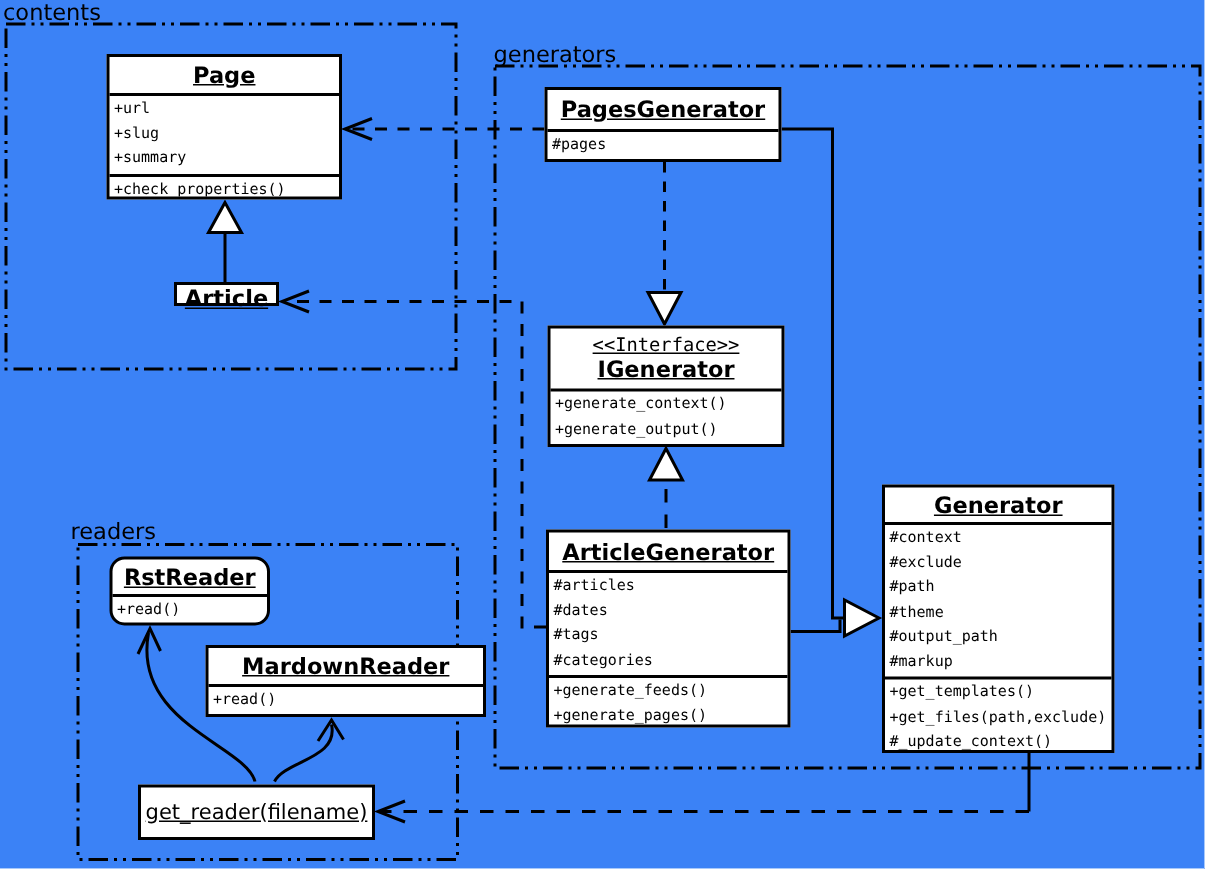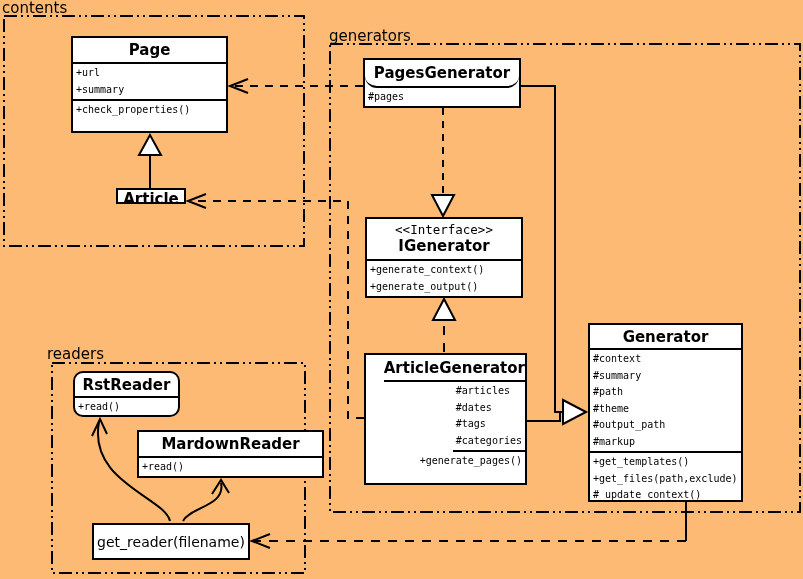--- a/index.html
+++ b/index.html
@@ -1,35 +1,36 @@
 <!DOCTYPE html>
 <html><head>
 <meta charset="utf-8">
 <style>
   html, body { margin:0; padding:0; background:#ffffff; }
   #stage {
-    position:relative; width:803px; height:579px; background:#fdba74;
+    position:relative; width:803px; height:579px; background:#3b82f6;
     font-family:"DejaVu Sans", sans-serif; color:#000;
     overflow:hidden;
   }
   #wires { position:absolute; left:0; top:0; z-index:1; }
   .pkg-label {
     position:absolute; z-index:3; font-size:15px; line-height:16px;
     color:#000; white-space:nowrap;
   }
   .cls {
     position:absolute; z-index:2; box-sizing:border-box;
     border:2px solid #000; background:#ffffff;
     display:flex; flex-direction:column;
   }
   .ttl {
     flex:none; border-bottom:2px solid #000;
     font-weight:bold; font-size:15px;
     display:flex; align-items:center; justify-content:center;
     white-space:nowrap;
+    text-decoration:underline;
   }
   .ttl.only { border-bottom:none; flex:1; }
   .ttl.two { flex-direction:column; justify-content:center; line-height:1.25; }
   .stereo {
     font-family:"DejaVu Sans Mono", monospace;
     font-weight:normal; font-size:12.5px;
   }
   .sec { flex:none; border-bottom:2px solid #000; padding:1px 3px; overflow:hidden; }
   .sec.last { border-bottom:none; flex:1; }
   .mem {
@@ -104,67 +105,69 @@
   </svg>
 
   <div class="pkg-label" style="left:2px; top:0px;">contents</div>
   <div class="pkg-label" style="left:329px; top:28px;">generators</div>
   <div class="pkg-label" style="left:47px; top:346px;">readers</div>
 
   <div class="cls" style="left:71px; top:36px; width:157px; height:97px;">
     <div class="ttl" style="height:24px;">Page</div>
     <div class="sec">
       <div class="mem">+url</div>
+      <div class="mem">+slug</div>
       <div class="mem">+summary</div>
     </div>
     <div class="sec last">
       <div class="mem">+check_properties()</div>
     </div>
   </div>
 
   <div class="cls" style="left:116px; top:188px; width:70px; height:16px;">
     <div class="ttl only">Article</div>
   </div>
 
   <div class="cls" style="left:363px; top:58px; width:158px; height:50px;">
-    <div class="ttl" style="height:26px;border-radius:12px;">PagesGenerator</div>
+    <div class="ttl" style="height:26px;">PagesGenerator</div>
     <div class="sec last">
       <div class="mem">#pages</div>
     </div>
   </div>
 
   <div class="cls" style="left:365px; top:217px; width:158px; height:81px;">
     <div class="ttl two" style="height:40px;">
       <div class="stereo">&lt;&lt;Interface&gt;&gt;</div>
       <div>IGenerator</div>
     </div>
     <div class="sec last">
       <div class="mem">+generate_context()</div>
       <div class="mem">+generate_output()</div>
     </div>
   </div>
 
-  <div class="cls" style="left:364px; top:353px; width:163px; height:132px;align-items:flex-end;">
+  <div class="cls" style="left:364px; top:353px; width:163px; height:132px;">
     <div class="ttl" style="height:25px;">ArticleGenerator</div>
     <div class="sec">
       <div class="mem">#articles</div>
       <div class="mem">#dates</div>
       <div class="mem">#tags</div>
       <div class="mem">#categories</div>
     </div>
     <div class="sec last">
+      <div class="mem">+generate_feeds()</div>
       <div class="mem">+generate_pages()</div>
     </div>
   </div>
 
   <div class="cls" style="left:588px; top:323px; width:155px; height:179px;">
     <div class="ttl" style="height:23px;">Generator</div>
     <div class="sec">
       <div class="mem">#context</div>
-      <div class="mem">#summary</div>
+      <div class="mem">#exclude</div>
       <div class="mem">#path</div>
       <div class="mem">#theme</div>
       <div class="mem">#output_path</div>
       <div class="mem">#markup</div>
     </div>
     <div class="sec last">
       <div class="mem">+get_templates()</div>
       <div class="mem">+get_files(path,exclude)</div>
       <div class="mem">#_update_context()</div>
     </div>

